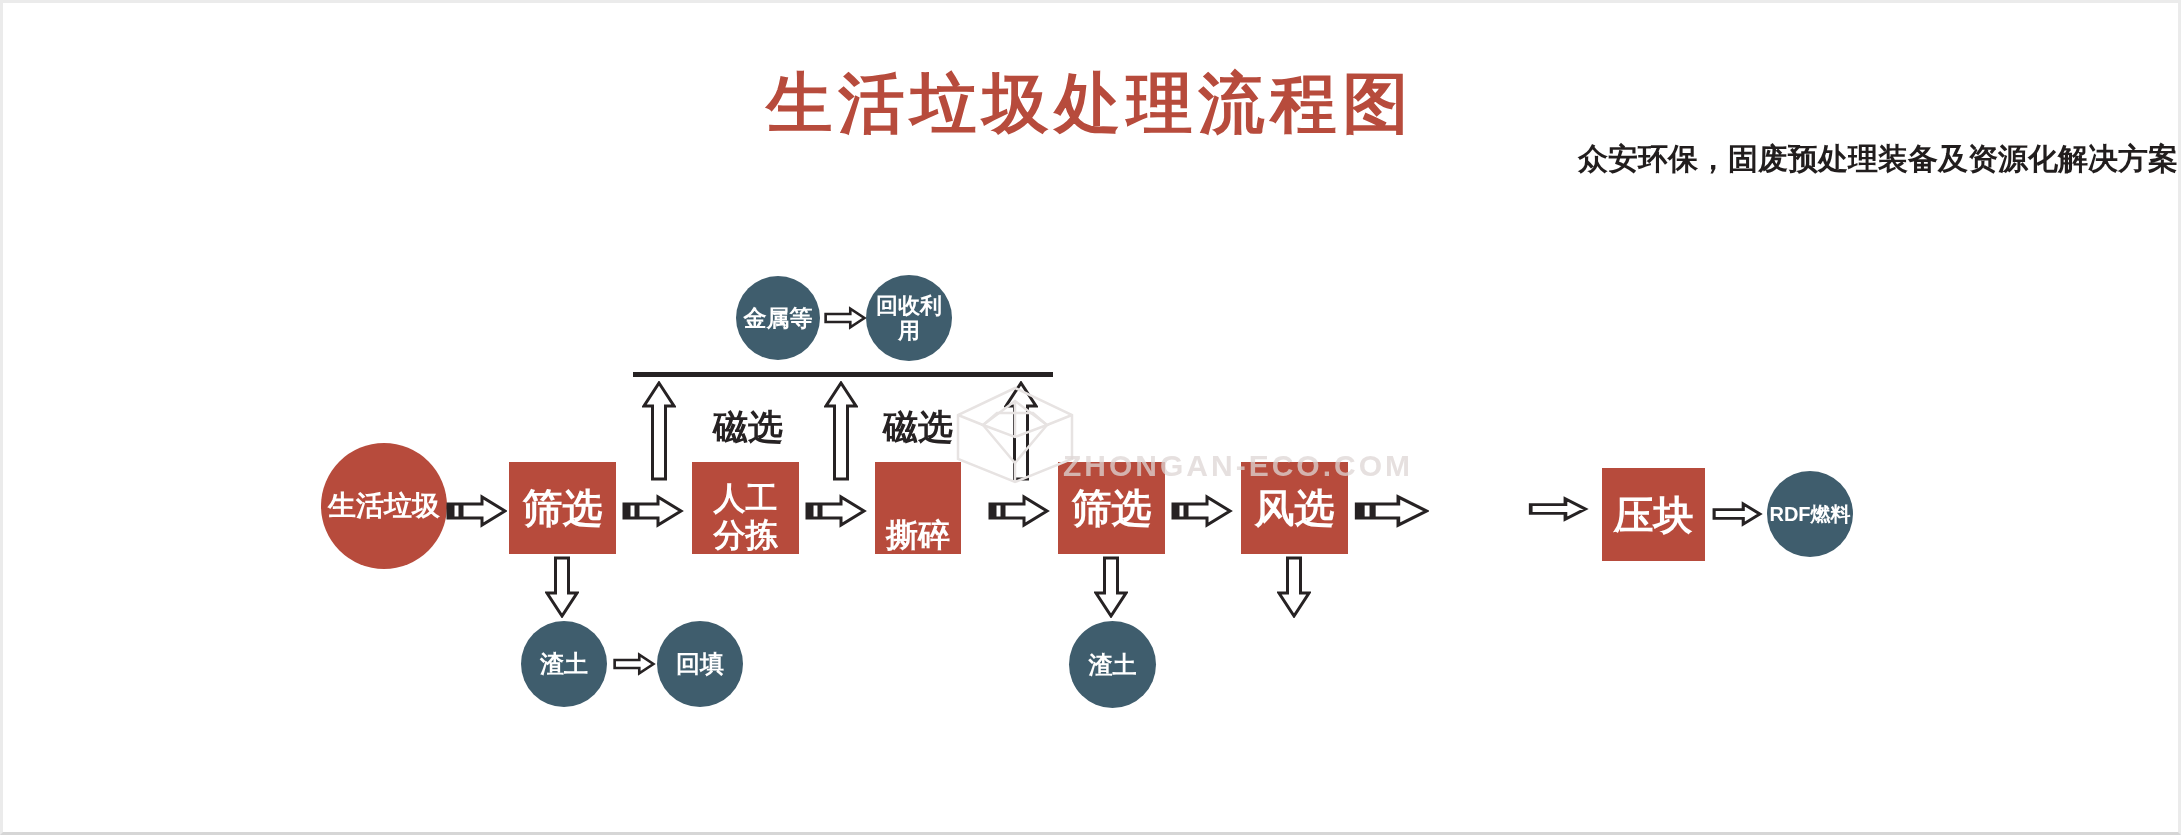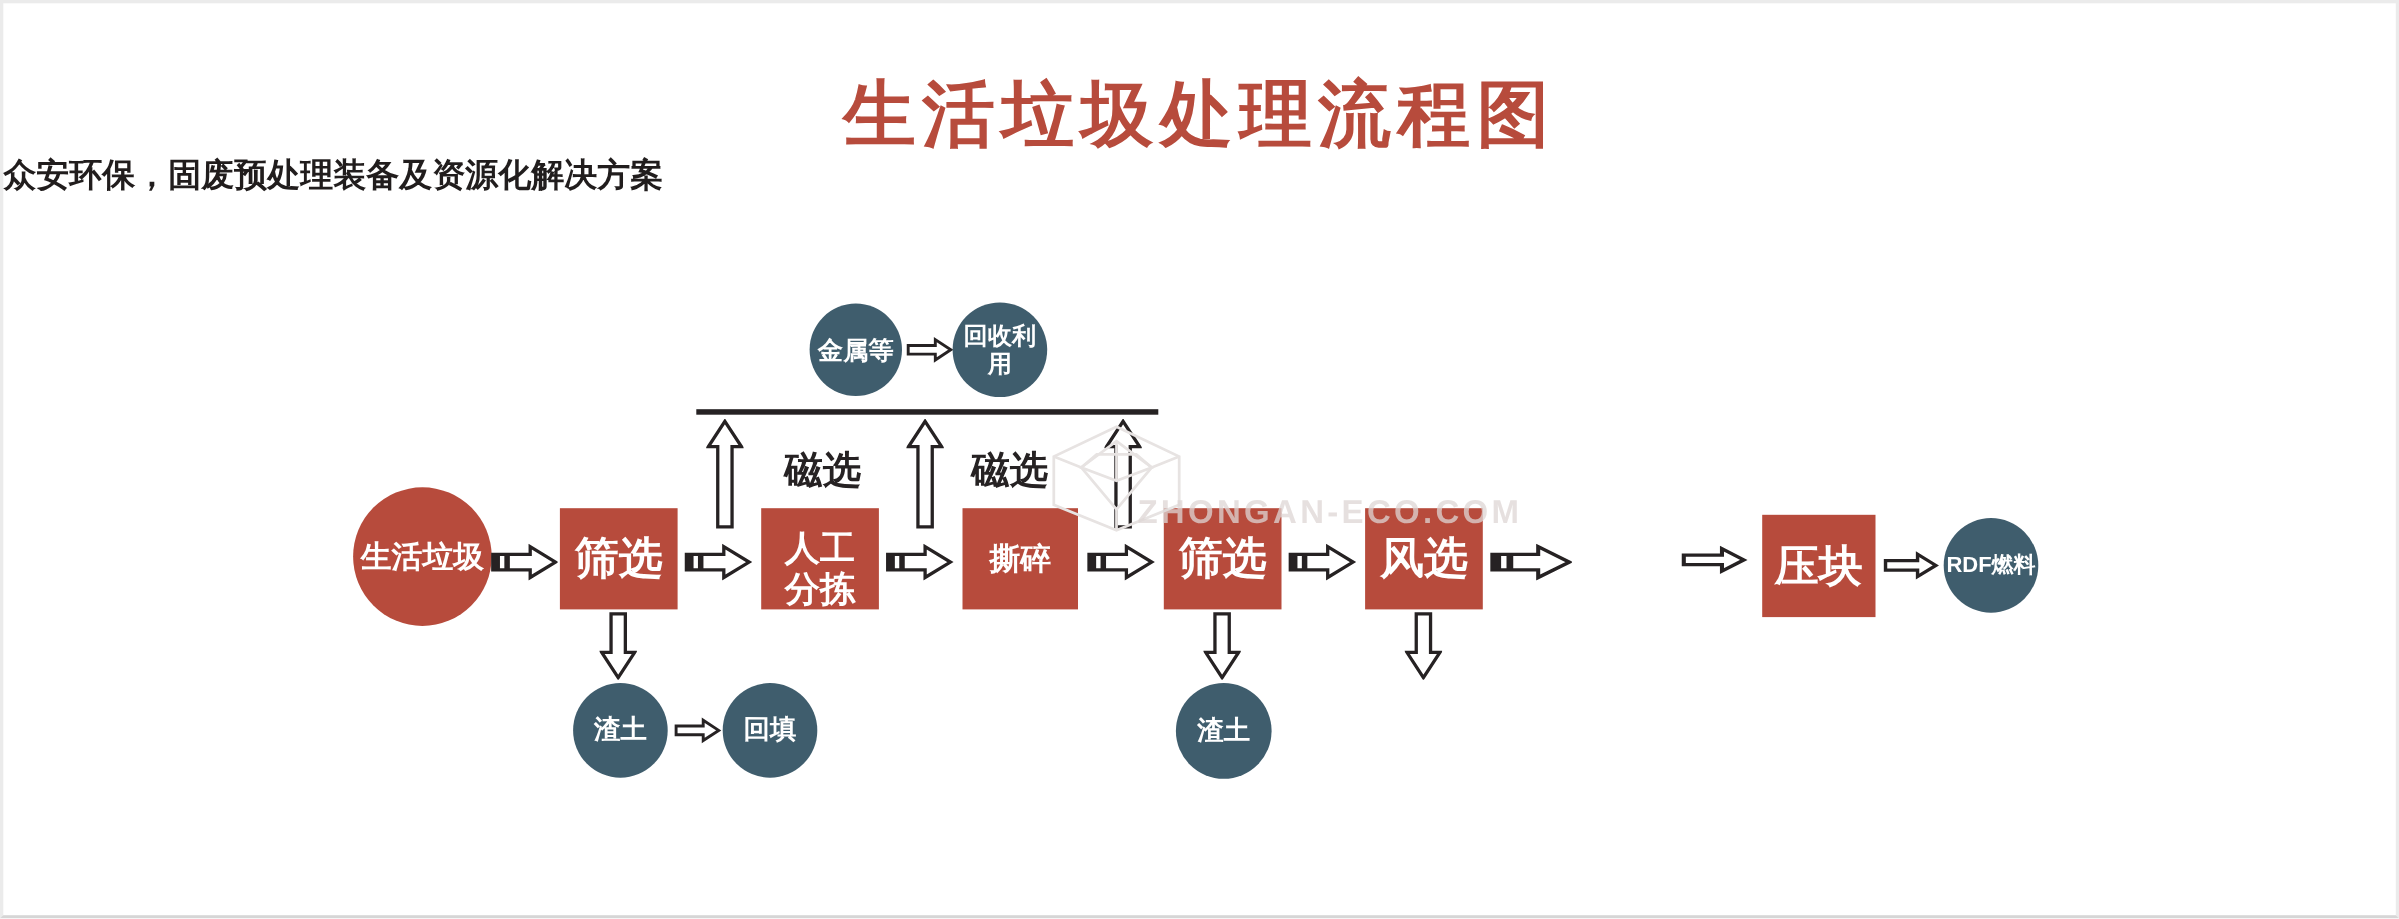--- a/index.html
+++ b/index.html
@@ -22,21 +22,21 @@
     left: 0; right: 0; top: 56px;
     text-align: center;
     font-size: 66px;
     font-weight: 900;
     letter-spacing: 6px;
     color: #b74b3c;
   }
   .subtitle {
     position: absolute;
     left: 0; right: 0; top: 136px;
-    text-align: left;
+    text-align: right;
     font-family: "Liberation Serif", "DejaVu Serif", serif;
     font-size: 30px;
     font-weight: 600;
     color: #211d1d;
   }
 
   
   .node {
     position: absolute;
     display: flex;
@@ -168,21 +168,21 @@
     <span>人工</span>
     <span>分拣</span>
   </div>
 
   <div class="arrow" style="left:799px; top:491px; width:66px; height:34px;">
     <svg viewBox="0 0 62 34">
         <use href="#sym-striped-arrow"></use>
       </svg>
   </div>
 
-  <div class="node box-red" style="left:872px; top:459px; width:105px; height:92px; font-size:28px;">
+  <div class="node box-red" style="left:872px; top:459px; width:86px; height:92px; font-size:32px;align-items:flex-end;">
     <span>撕碎</span>
   </div>
 
   <div class="arrow" style="left:982px; top:491px; width:66px; height:34px;">
     <svg viewBox="0 0 62 34">
         <use href="#sym-striped-arrow"></use>
       </svg>
   </div>
 
   <div class="node box-red" style="left:1055px; top:459px; width:107px; height:92px; font-size:40px;">
@@ -262,15 +262,15 @@
 
 
   <div class="watermark" style="left:948px; top:382px; width:128px; height:100px;">
     <svg viewBox="0 0 128 100" fill="none" stroke="#e7e3e2" stroke-width="2.5">
       <path d="M64,3 L121,30 L121,74 L64,97 L7,74 L7,30 Z"></path>
       <path d="M64,16 L96,40 L64,78 L32,40 Z"></path>
       <path d="M46,28 L82,28 L96,40 L64,52 L32,40 L46,28 Z"></path>
       <path d="M64,16 L64,52 M64,78 L64,97 M7,30 L32,40 M121,30 L96,40"></path>
     </svg>
   </div>
-  <div class="watermark wm-domain" style="left:1031px; top:446px;">ZHONGAN-ECO.COM</div>
+  <div class="watermark wm-domain" style="left:1060px; top:446px;">ZHONGAN-ECO.COM</div>
 
 </div>
 
 </body></html>

